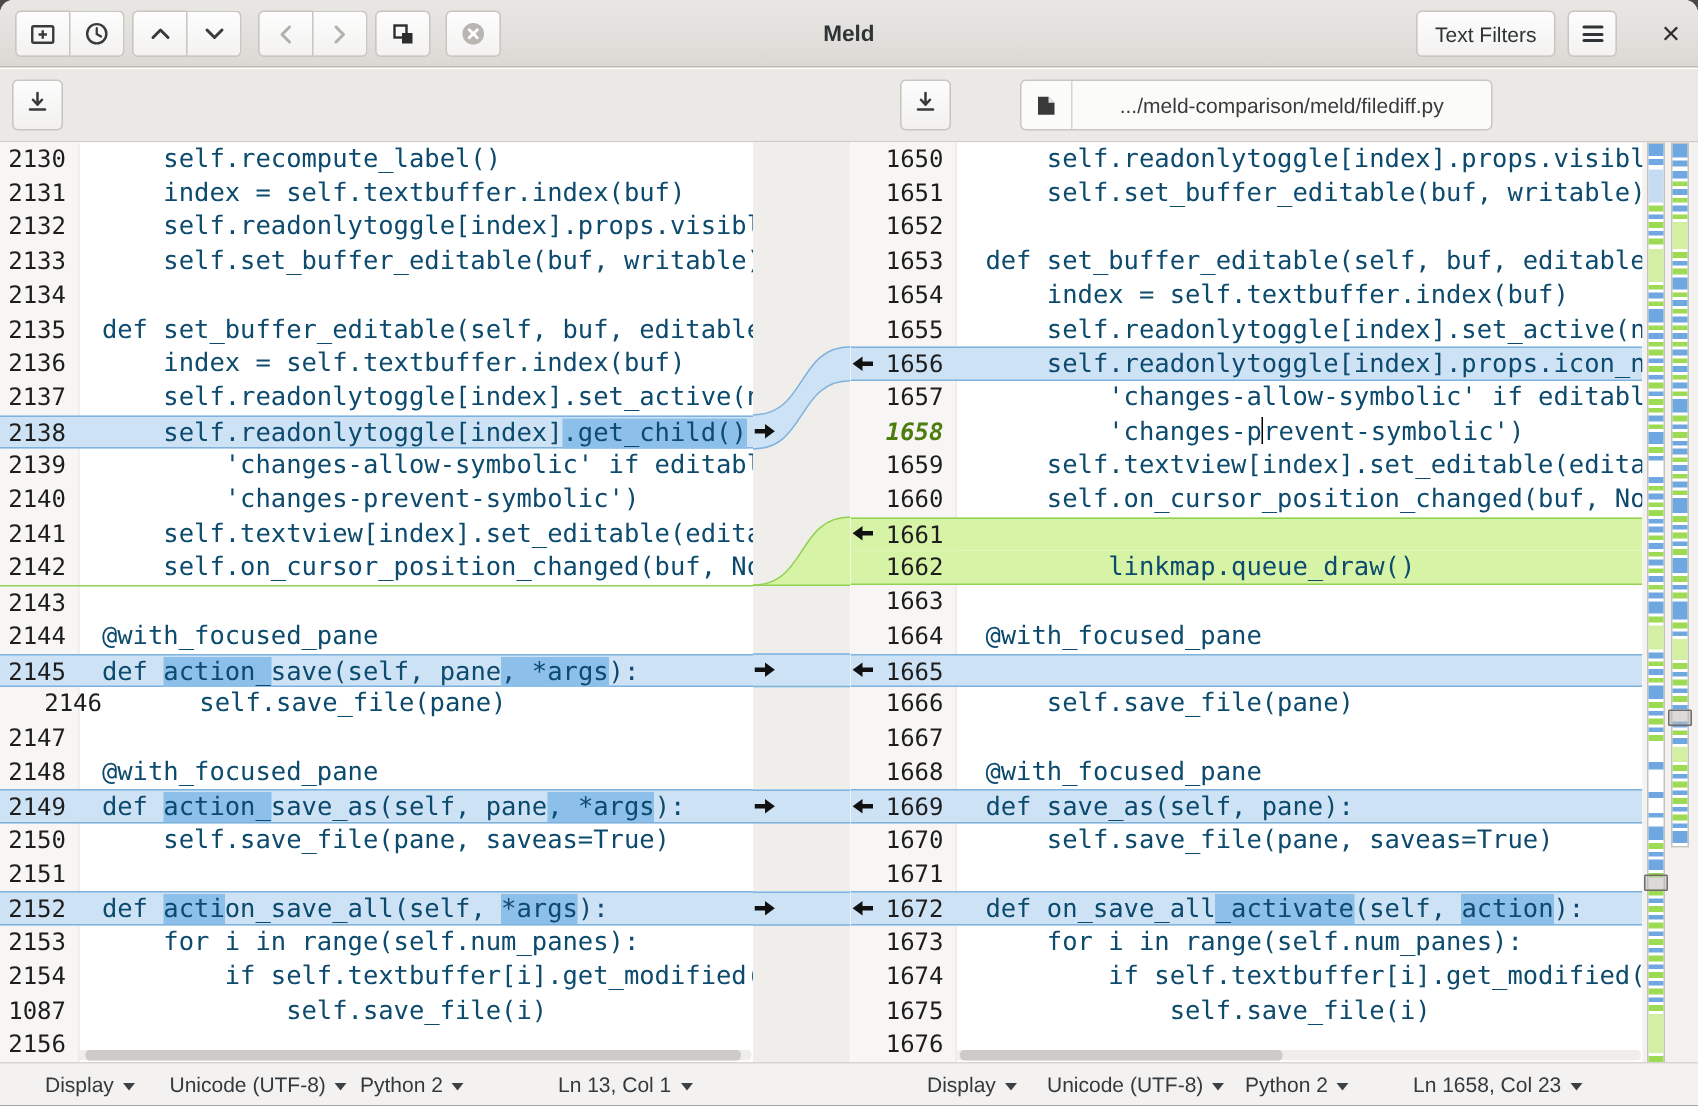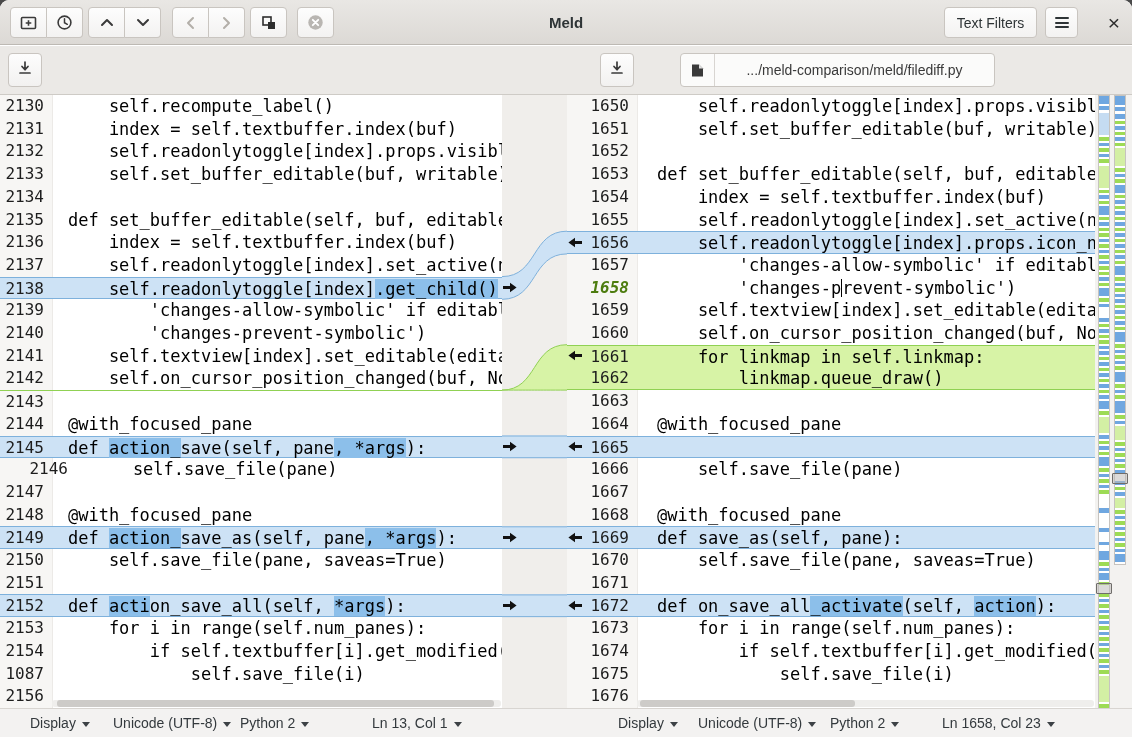--- a/index.html
+++ b/index.html
@@ -54,21 +54,21 @@
   .row.hl-green{background:var(--chunk_green);}
   .row.bt-blue{border-top:1px solid var(--chunk_blue_border);}
   .row.bb-blue{border-bottom:1px solid var(--chunk_blue_border);}
   .row.bt-green{border-top:1px solid var(--chunk_green_border);}
   .row.bb-green{border-bottom:1px solid var(--chunk_green_border);}
   .num{position:absolute;top:0;height:100%;text-align:right;color:#1d1d1d;
     font-family:"DejaVu Sans Mono",monospace;font-size:16px;line-height:22.7px;}
   #pane-left .num{left:0;width:44px;}
   #pane-right .num{left:0;width:62px;}
   .num.boldnum{font-weight:bold;color:#4d7c0f;font-style:italic;}
-  .code{position:absolute;top:0;white-space:pre;color:#000000;
+  .code{position:absolute;top:0;white-space:pre;color:#0c4a6e;
     font-family:"DejaVu Sans Mono",monospace;font-size:17px;line-height:22.7px;text-align:right;}
   #pane-left .code{left:27px;}
   #pane-right .code{left:49px;}
   .inl{background:var(--chunk_blue_dark);}
   .caret{display:inline-block;width:0;border-left:1.6px solid #000;height:18px;
     vertical-align:-3px;}
   
   #gutter{position:absolute;left:502px;top:0;width:65px;height:613px;background:#f0eeeb;}
   #gutter svg{position:absolute;left:0;top:0;}
   .diffarrow{position:absolute;width:14px;height:11px;}
@@ -384,21 +384,20 @@
           <div class="row" style="top: 204.3px; height: 22.7px;">
             <span class="num">1659</span>
             <span class="code">        self.textview[index].set_editable(edita</span>
           </div>
           <div class="row" style="top: 227px; height: 22.7px;">
             <span class="num">1660</span>
             <span class="code">        self.on_cursor_position_changed(buf, No</span>
           </div>
           <div class="row hl-green bt-green" style="top: 249.7px; height: 22.7px;">
             <span class="num">1661</span>
-            <span class="code">        for linkmap in self.linkmap:</span>
           </div>
           <div class="row hl-green bb-green" style="top: 272.4px; height: 22.7px;">
             <span class="num">1662</span>
             <span class="code">            linkmap.queue_draw()</span>
           </div>
           <div class="row" style="top: 295.1px; height: 22.7px;">
             <span class="num">1663</span>
             <span class="code"></span>
           </div>
           <div class="row" style="top: 317.8px; height: 22.7px;">

